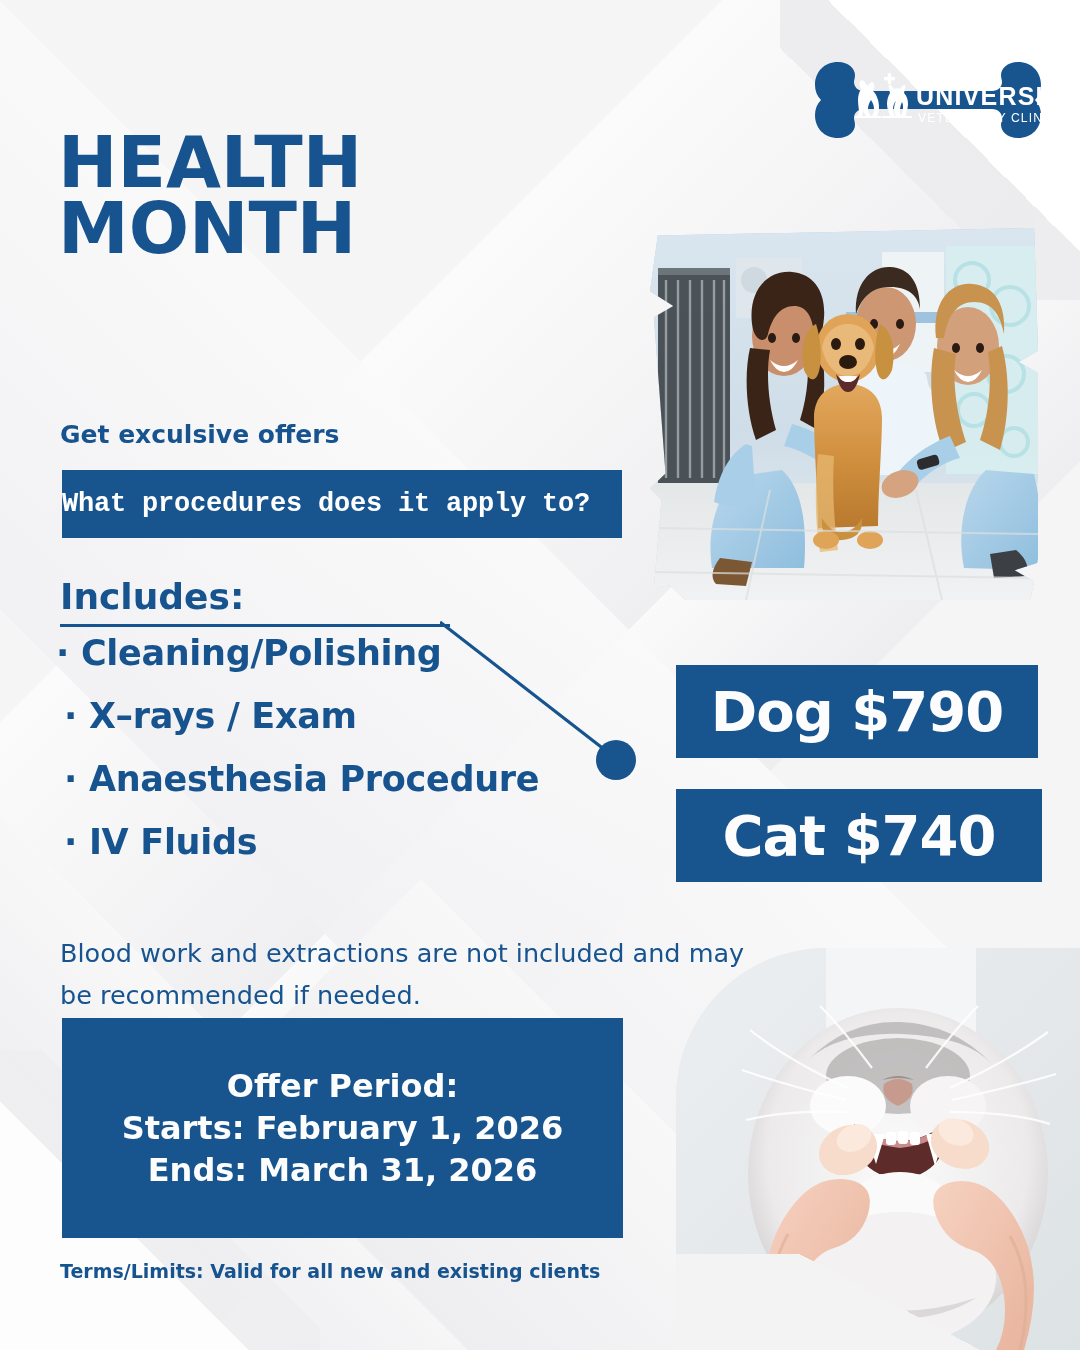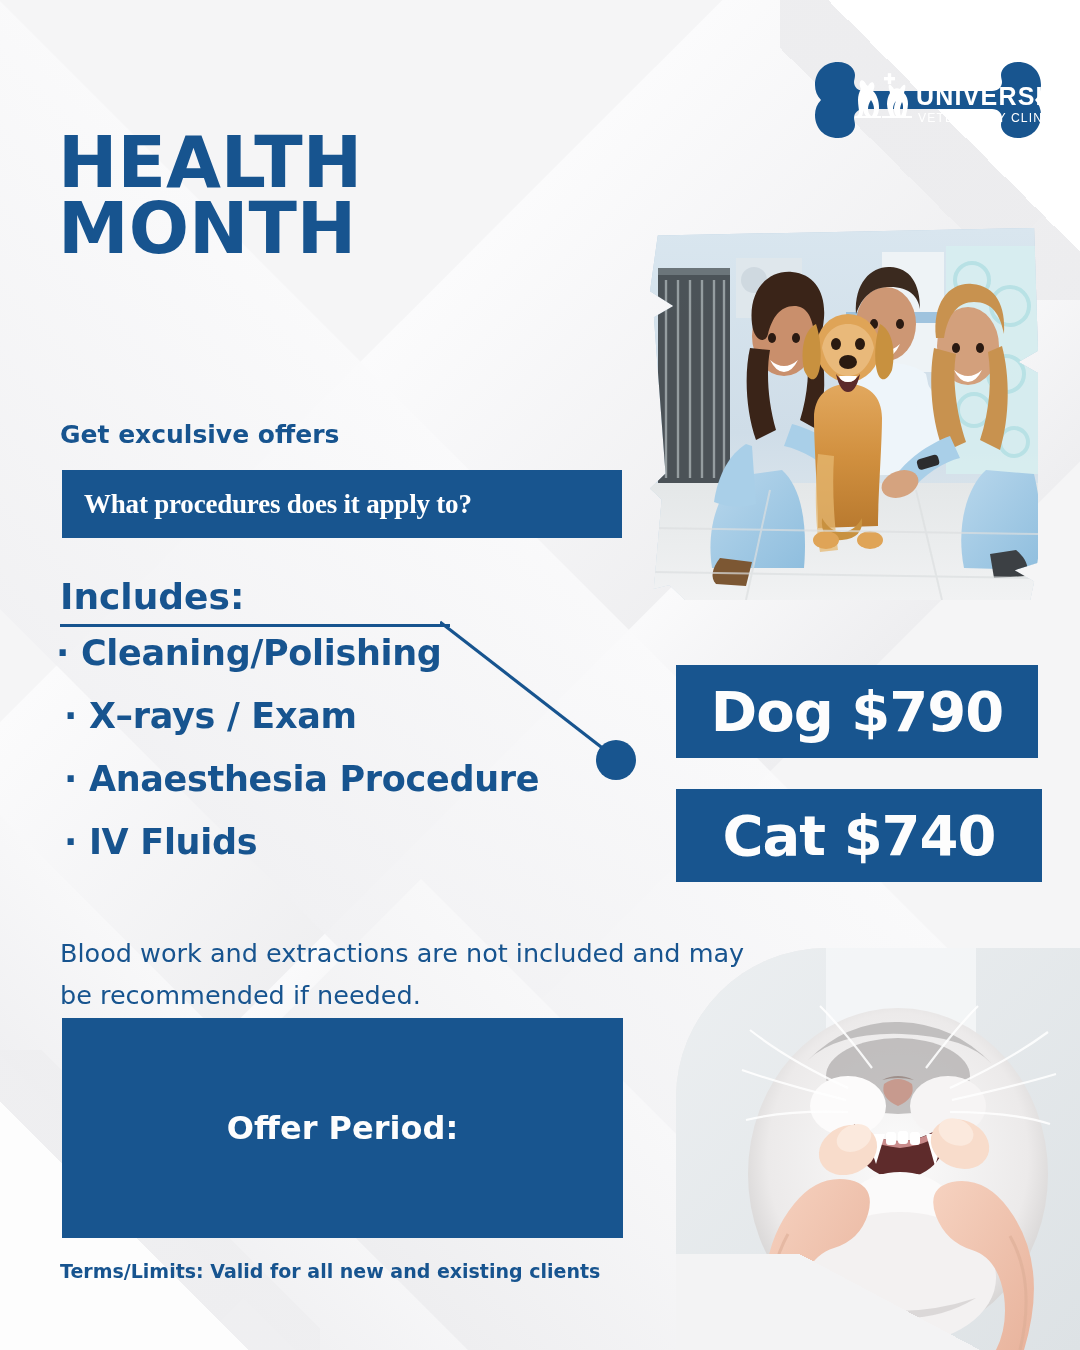--- a/index.html
+++ b/index.html
@@ -48,22 +48,22 @@
 
   
   #subtitle { position:absolute; left:60px; top:420px; z-index:5;
     color:#17548f; font-size:25px; font-weight:bold;
     font-family:"DejaVu Sans", sans-serif; }
   #question-banner {
     position:absolute; left:62px; top:470px; width:560px; height:68px; z-index:5;
     background:#18558f; display:flex; align-items:center;
   }
   #question-banner span {
-    color:#ffffff; font-size:27px; font-weight:bold; padding-left:22px;
-    font-family:Liberation Serif, serif; letter-spacing:-.2px;
+    color:#ffffff; font-size:27px; font-weight:bold; 
+    font-family:Liberation Mono, monospace; letter-spacing:-.2px;
   }
 
   
   #includes-head { position:absolute; left:60px; top:576px; z-index:5;
     color:#17548f; font-size:36px; font-weight:bold;
     font-family:"DejaVu Sans", sans-serif; }
   #includes-rule { position:absolute; left:60px; top:624px; width:390px; height:3px;
     background:#17548f; z-index:5; }
   #connector { position:absolute; left:440px; top:618px; width:210px; height:170px; z-index:5; }
   #list { position:absolute; left:56px; top:636px; z-index:5; width:600px; }
@@ -185,20 +185,22 @@
   <span>Dog $790</span>
 </div>
 <div class="price-box" id="price-cat">
   <span>Cat $740</span>
 </div>
 
 <div id="disclaimer">Blood work and extractions are not included and may be recommended if needed.</div>
 
 <div id="offer-box">
   <div class="offer-title">Offer Period:</div>
+  <div class="offer-line">Starts: February 1, 2026</div>
+  <div class="offer-line">Ends: March 31, 2026</div>
 </div>
 
 <div id="terms">Terms/Limits: Valid for all new and existing clients</div>
 
 <div id="photo-team">
   <div class="ph">
   <svg viewBox="0 0 388 372" preserveAspectRatio="none" xmlns="http://www.w3.org/2000/svg">
     <defs>
       <linearGradient id="room" x1="0" y1="0" x2="0" y2="1">
         <stop offset="0" stop-color="#d9e6ef"></stop>

